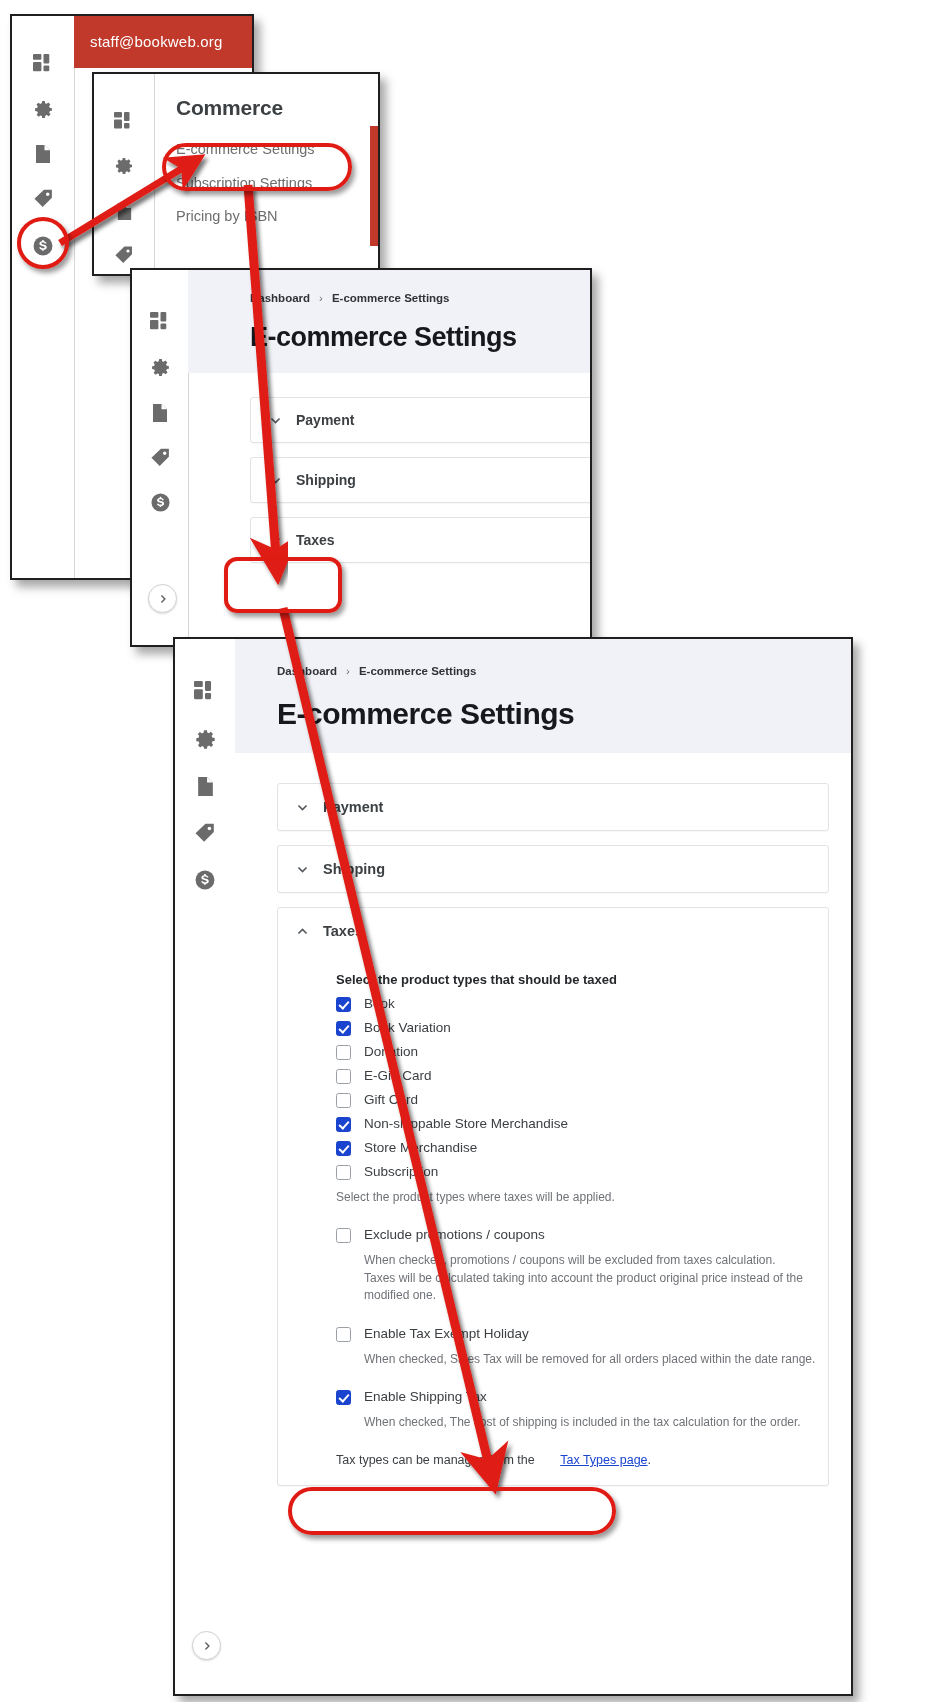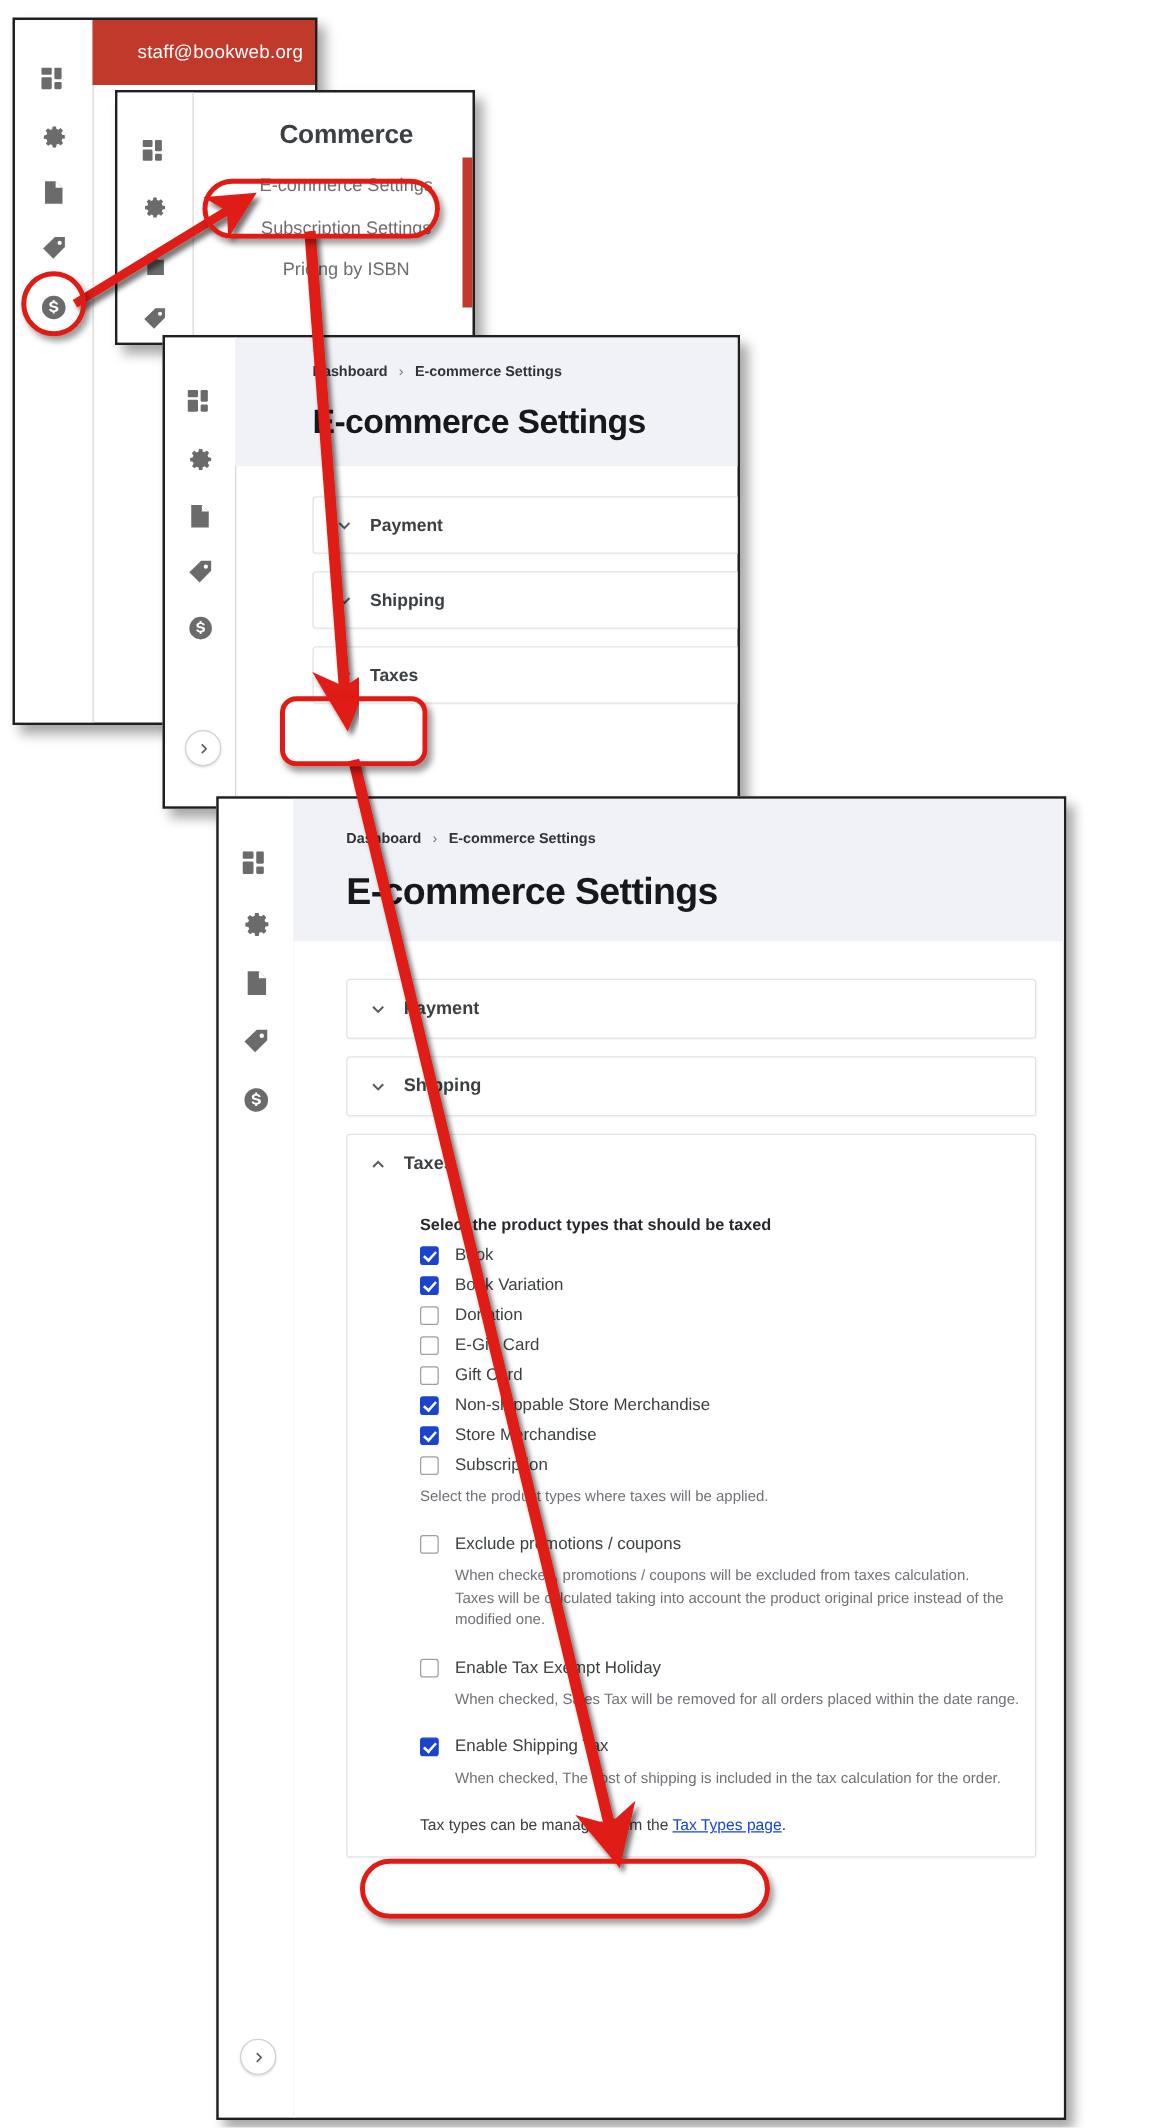--- a/index.html
+++ b/index.html
@@ -17,25 +17,25 @@
         border-right:1px solid #d7d7d7;display:flex;flex-direction:column;
         align-items:center;}
   .rail-ico{color:#6b6b6b;display:flex;align-items:center;justify-content:center;}
   .rail-ico svg{display:block;}
 
   
   #panel1{left:10px;top:14px;width:240px;height:562px;}
   #panel1 .rail{width:62px;}
   #panel1 .topbar{position:absolute;left:62px;top:0;right:-200px;height:52px;
                   background:#c0392b;}
-  #panel1 .topbar span{color:#fff;font-size:15px;line-height:52px;padding-left:36px;
+  #panel1 .topbar span{color:#fff;font-size:15px;line-height:52px;padding-left:16px;
                        letter-spacing:.2px;}
 
   
-  #panel2{left:92px;top:72px;width:284px;height:200px;text-align:center;}
+  #panel2{left:92px;top:72px;width:284px;height:200px;}
   #panel2 .rail{width:60px;}
   #panel2 .menu{position:absolute;left:60px;top:0;right:0;bottom:0;padding:22px 0 0 22px;}
   #panel2 .menu h2{margin:0 0 22px 0;font-size:21px;font-weight:700;color:#3c4043;
                    letter-spacing:-.2px;}
   #panel2 .mitem{font-size:14.5px;color:#6d6d6d;margin-bottom:19px;line-height:1;}
   #panel2 .redstrip{position:absolute;right:-2px;top:52px;width:10px;height:120px;}
 
   
   #panel3{left:130px;top:268px;width:458px;height:375px;}
   #panel3 .rail{width:56px;}
@@ -67,21 +67,21 @@
   .cb{width:15px;height:15px;border:1.6px solid #9aa0a6;border-radius:2.5px;
       background:#fff;flex:none;position:relative;box-sizing:border-box;}
   .cb.on{background:#1a44cf;border-color:#1a44cf;}
   .cb.on::after{content:"";position:absolute;left:4px;top:1px;width:4px;height:8px;
      border:solid #fff;border-width:0 2px 2px 0;transform:rotate(42deg);}
   .cb-lbl{font-size:13.5px;color:#3c4043;line-height:1.1;}
   .hint{font-size:12px;color:#6f7277;margin:4px 0 0 0;line-height:1.45;}
   .blk{margin-top:22px;}
   .blk .hint{margin-left:28px;}
   .note{margin:22px 0 0 0;font-size:12.5px;color:#3c4043;}
-  .note a{color:#1a44cf;text-decoration:underline;}
+  .note a{color:#1a44cf;text-decoration:underline;margin-left:22px;}
 
   
   .expand{position:absolute;width:27px;height:27px;border-radius:50%;
           border:1px solid #cfd1d4;background:#fff;display:flex;align-items:center;
           justify-content:center;box-shadow:0 1px 2px rgba(0,0,0,.14);}
   .expand svg{width:10px;height:10px;color:#5a5e63;}
 
   
   .ann{position:absolute;inset:0;pointer-events:none;}
   .callout{position:absolute;border:4px solid #e01b13;border-radius:13px;

